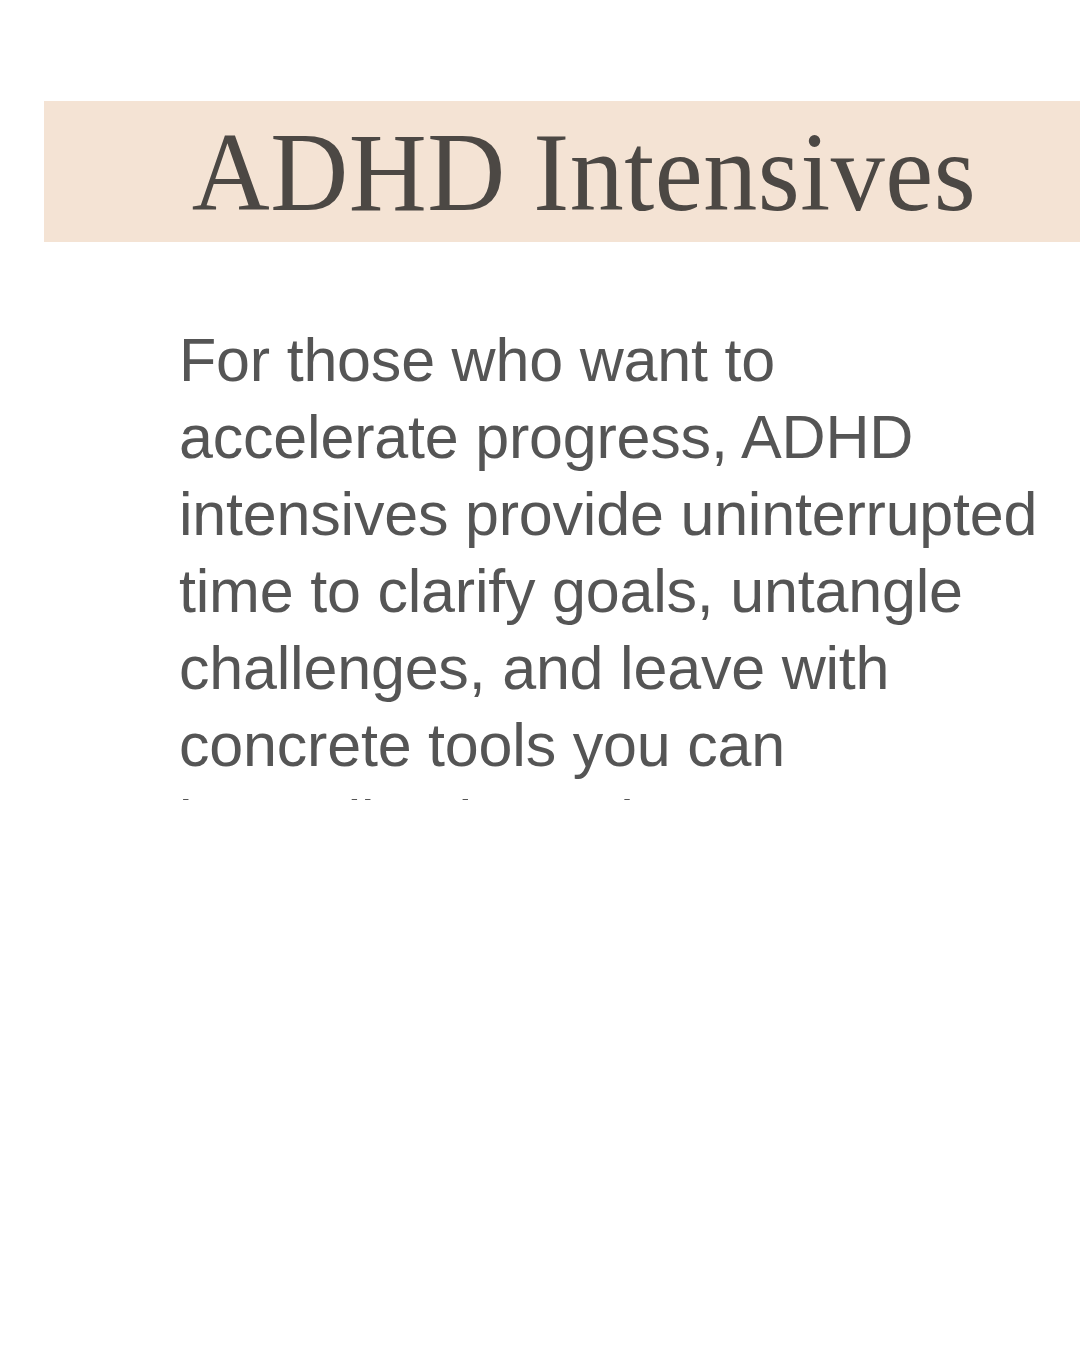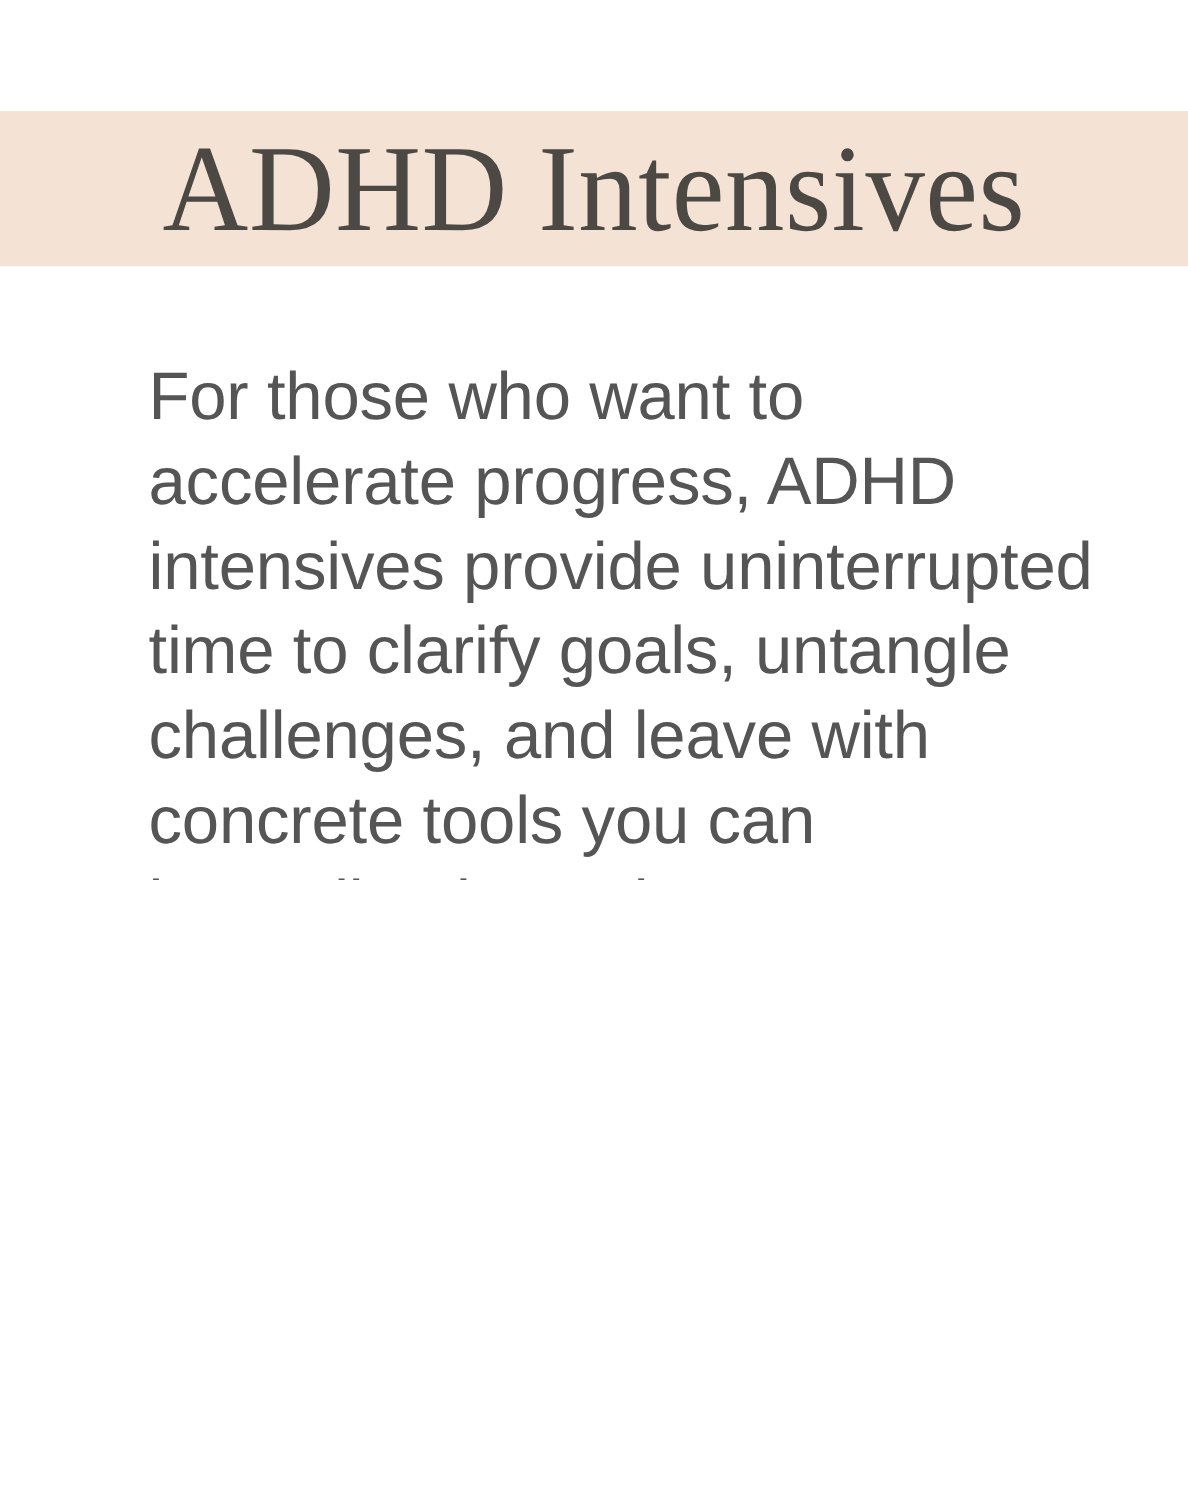--- a/index.html
+++ b/index.html
@@ -14,20 +14,21 @@
     font-family: "Liberation Sans", sans-serif;
     overflow: hidden;
     position: relative;
   }
 
   #page {
     position: relative;
     width: 952px;
     height: 1350px;
     background: #ffffff;
+    margin-left: 44px;
   }
 
   
   .title-band {
     position: absolute;
     left: 0;
     top: 101px;
     width: 1080px;
     height: 141px;
     background: #f4e3d4;

